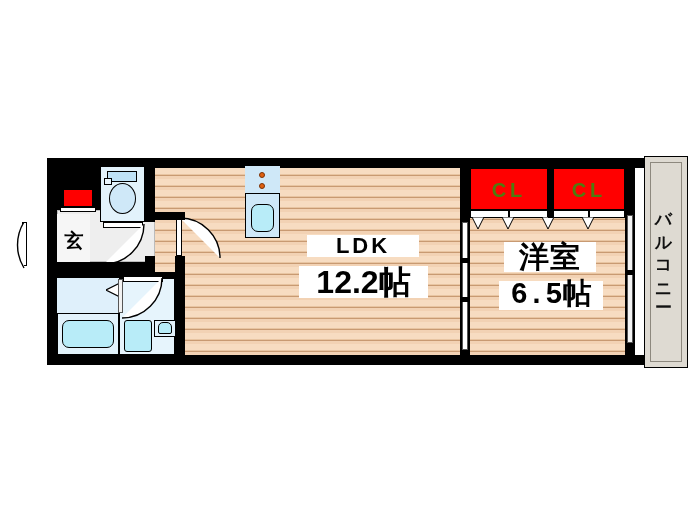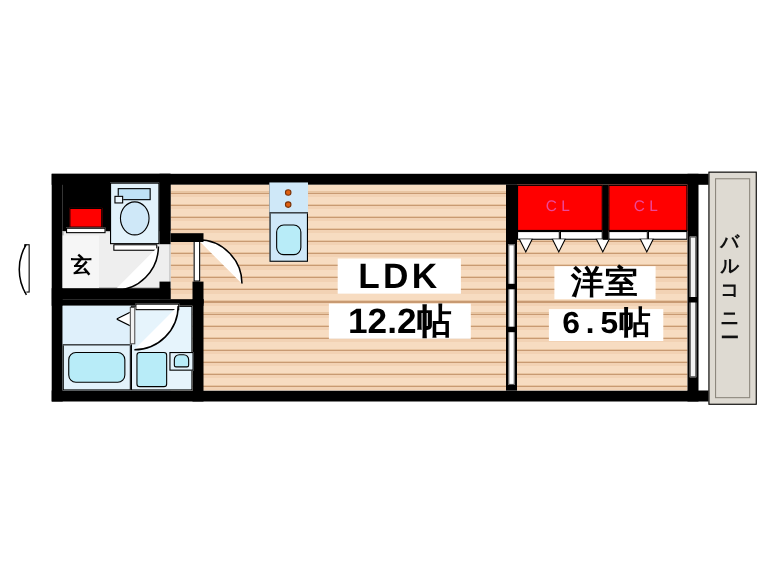--- a/index.html
+++ b/index.html
@@ -19,25 +19,25 @@
         #c89a72 7px, #c89a72 8px,
         #f2d2b4 8px, #f2d2b4 11px);
   }
   .whitebox{background:#ffffff;border:1px solid #000;}
   .redbox{background:#ff0000;border:1px solid #000;}
   .gray{background:#dedad2;border:1px solid #000;}
 
   
   .lbl{position:absolute;background:#ffffff;color:#000;
        text-align:center;line-height:1.0;white-space:nowrap;}
-  .lbl-ldk{font-size:32px;font-weight:bold;letter-spacing:3px;}
+  .lbl-ldk{font-size:22px;font-weight:bold;letter-spacing:3px;}
   .lbl-ldk2{font-size:32px;font-weight:bold;letter-spacing:0px;}
   .lbl-room{font-size:30px;font-weight:bold;letter-spacing:1px;}
   .lbl-room2{font-size:29px;font-weight:bold;}
-  .lbl-cl{font-size:14px;font-weight:normal;letter-spacing:4px;color:#ec4899;}
+  .lbl-cl{font-size:20px;font-weight:bold;letter-spacing:4px;color:#4d7c0f;}
   .lbl-gen{font-size:19px;font-weight:bold;}
   .balcony-txt{position:absolute;font-size:17px;font-weight:bold;color:#111;
         writing-mode:vertical-rl;text-orientation:upright;letter-spacing:5px;
         line-height:1;}
 
   
   .bowl{border-radius:50%;background:#cfe8f8;border:1.6px solid #000;}
   .rrect{border-radius:7px;background:#b8ecf8;border:1.6px solid #000;}
 </style>
 </head>
@@ -86,21 +86,21 @@
     <polygon points="32,0 44,0 38,12" fill="#ffffff" stroke="#000" stroke-width="1"></polygon>
     <polygon points="72,0 84,0 78,12" fill="#ffffff" stroke="#000" stroke-width="1"></polygon>
     <polygon points="112,0 124,0 118,12" fill="#ffffff" stroke="#000" stroke-width="1"></polygon>
   </svg>
   <div class="abs wall" style="left:548px;top:168px;width:5px;height:50px;"></div>
 
   <div class="lbl lbl-room" style="left:504px;top:242px;width:92px;">洋室</div>
   <div class="lbl lbl-room2" style="left:499px;top:281px;width:104px;font-family:Liberation Mono, monospace;">6.5帖</div>
 
   <div class="lbl lbl-ldk" style="left:307px;top:235px;width:112px;">LDK</div>
-  <div class="lbl lbl-ldk2" style="left:299px;top:276px;width:129px;">12.2帖</div>
+  <div class="lbl lbl-ldk2" style="left:299px;top:266px;width:129px;">12.2帖</div>
 
   <div class="abs" style="left:245px;top:166px;width:35px;height:72px;background:#cfe8f8;border:1.6px solid #000;"></div>
   <div class="abs" style="left:245px;top:166px;width:35px;height:28px;background:#cfe8f8;border-bottom:1.6px solid #000;"></div>
   <div class="abs bowl" style="left:259px;top:172px;width:6px;height:6px;background:#e06010;border:1px solid #7a3208;"></div>
   <div class="abs bowl" style="left:259px;top:183px;width:6px;height:6px;background:#e06010;border:1px solid #7a3208;"></div>
   <div class="abs rrect" style="left:251px;top:204px;width:23px;height:28px;"></div>
 
   <div class="abs" style="left:57px;top:210px;width:98px;height:52px;background:#eeeeee;border:1px solid #bbb;"></div>
   <div class="abs" style="left:57px;top:214px;width:33px;height:48px;background:#f6f6f6;"></div>
   <div class="abs lbl-gen" style="left:60px;top:228px;width:28px;text-align:center;background:transparent;">玄</div>

